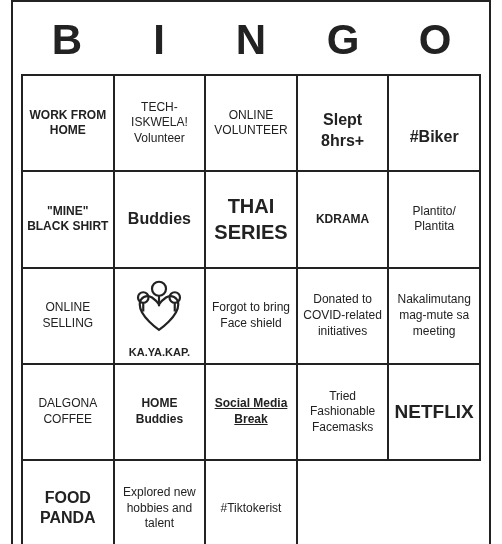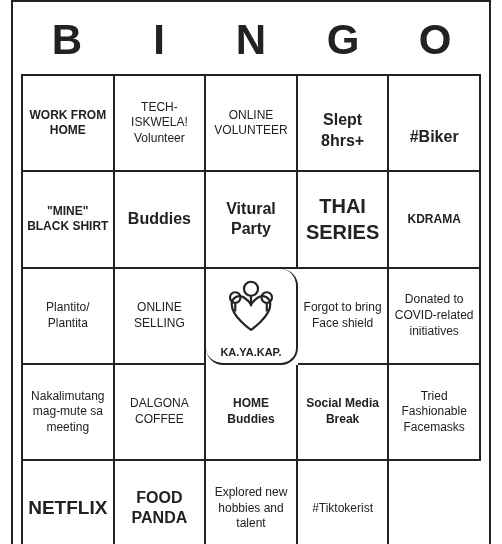--- a/index.html
+++ b/index.html
@@ -49,21 +49,20 @@
       text-align: center;
       padding: 4px;
       font-size: 12px;
       font-family: Arial, sans-serif;
       line-height: 1.3;
       color: #222;
       position: relative;
     }
     .bingo-cell.center {
       font-size: 11px;
-      border-radius: 17px;
     }
     .kayakap-logo {
       width: 70px;
       height: 70px;
     }
   </style>
 </head>
 <body>
 
 <div class="bingo-card">
@@ -88,23 +87,20 @@
         <span style="font-weight: bold; font-size: 16px; margin-top: 15px;">Slept 8hrs+</span>
       </div>
       <div class="bingo-cell">
         <span style="font-weight: bold; font-size: 16px; margin-top: 28px;">#Biker</span>
       </div>
       <div class="bingo-cell">
         <span style="font-weight: bold;">"MINE" BLACK SHIRT</span>
       </div>
       <div class="bingo-cell">
         <span style="font-weight: bold; font-size: 16px;">Buddies</span>
-      </div>
-      <div class="bingo-cell">
-        <span style="font-weight: bold; font-size: 16px;">Vitural Party</span>
       </div>
       <div class="bingo-cell">
         <span style="font-weight: bold; font-size: 20px;">THAI SERIES</span>
       </div>
       <div class="bingo-cell">
         <span style="font-weight: bold;">KDRAMA</span>
       </div>
       <div class="bingo-cell">
         <span>Plantito/ Plantita</span>
       </div>
@@ -134,21 +130,21 @@
       <div class="bingo-cell">
         <span>Nakalimutang mag-mute sa meeting</span>
       </div>
       <div class="bingo-cell">
         <span>DALGONA COFFEE</span>
       </div>
       <div class="bingo-cell">
         <span style="font-weight: bold;">HOME Buddies</span>
       </div>
       <div class="bingo-cell">
-        <span style="font-weight: bold;">Social Media Break</span>
+        <span style="font-weight: bold; text-decoration: underline;">Social Media Break</span>
       </div>
       <div class="bingo-cell">
         <span>Tried Fashionable Facemasks</span>
       </div>
       <div class="bingo-cell">
         <span style="font-weight: bold; font-size: 19px;">NETFLIX</span>
       </div>
       <div class="bingo-cell">
         <span style="font-weight: bold; font-size: 16px;">FOOD PANDA</span>
       </div>

